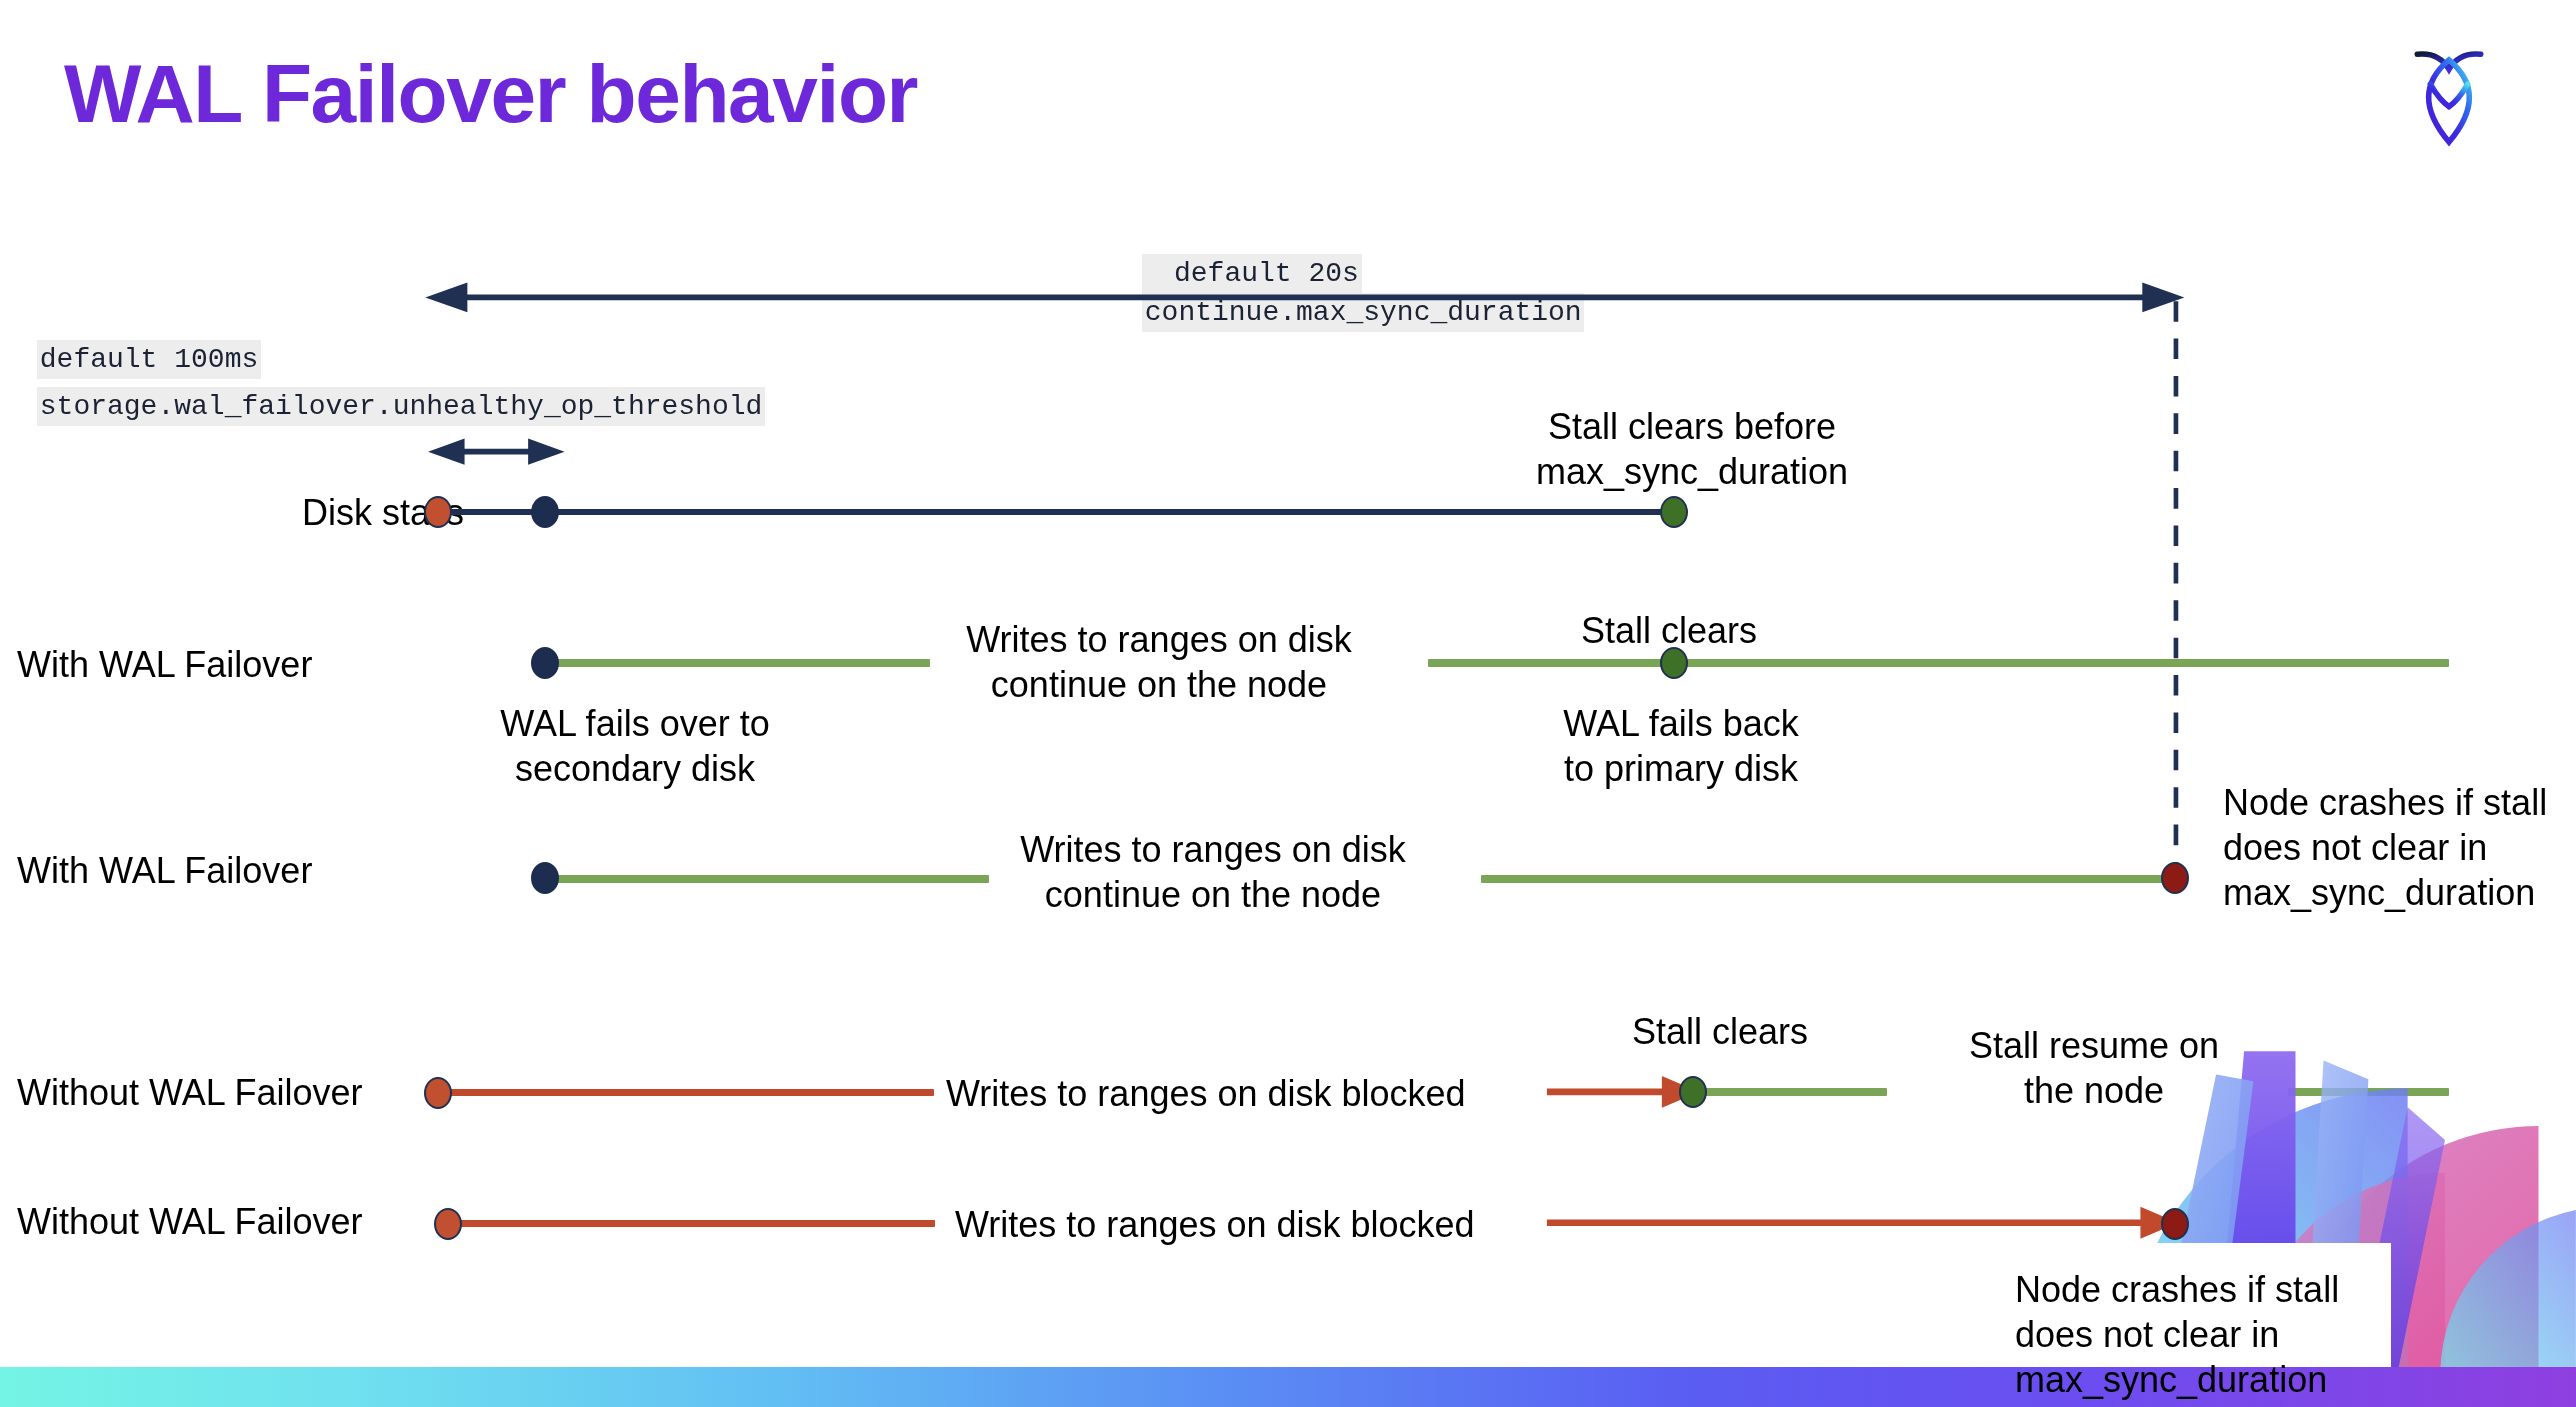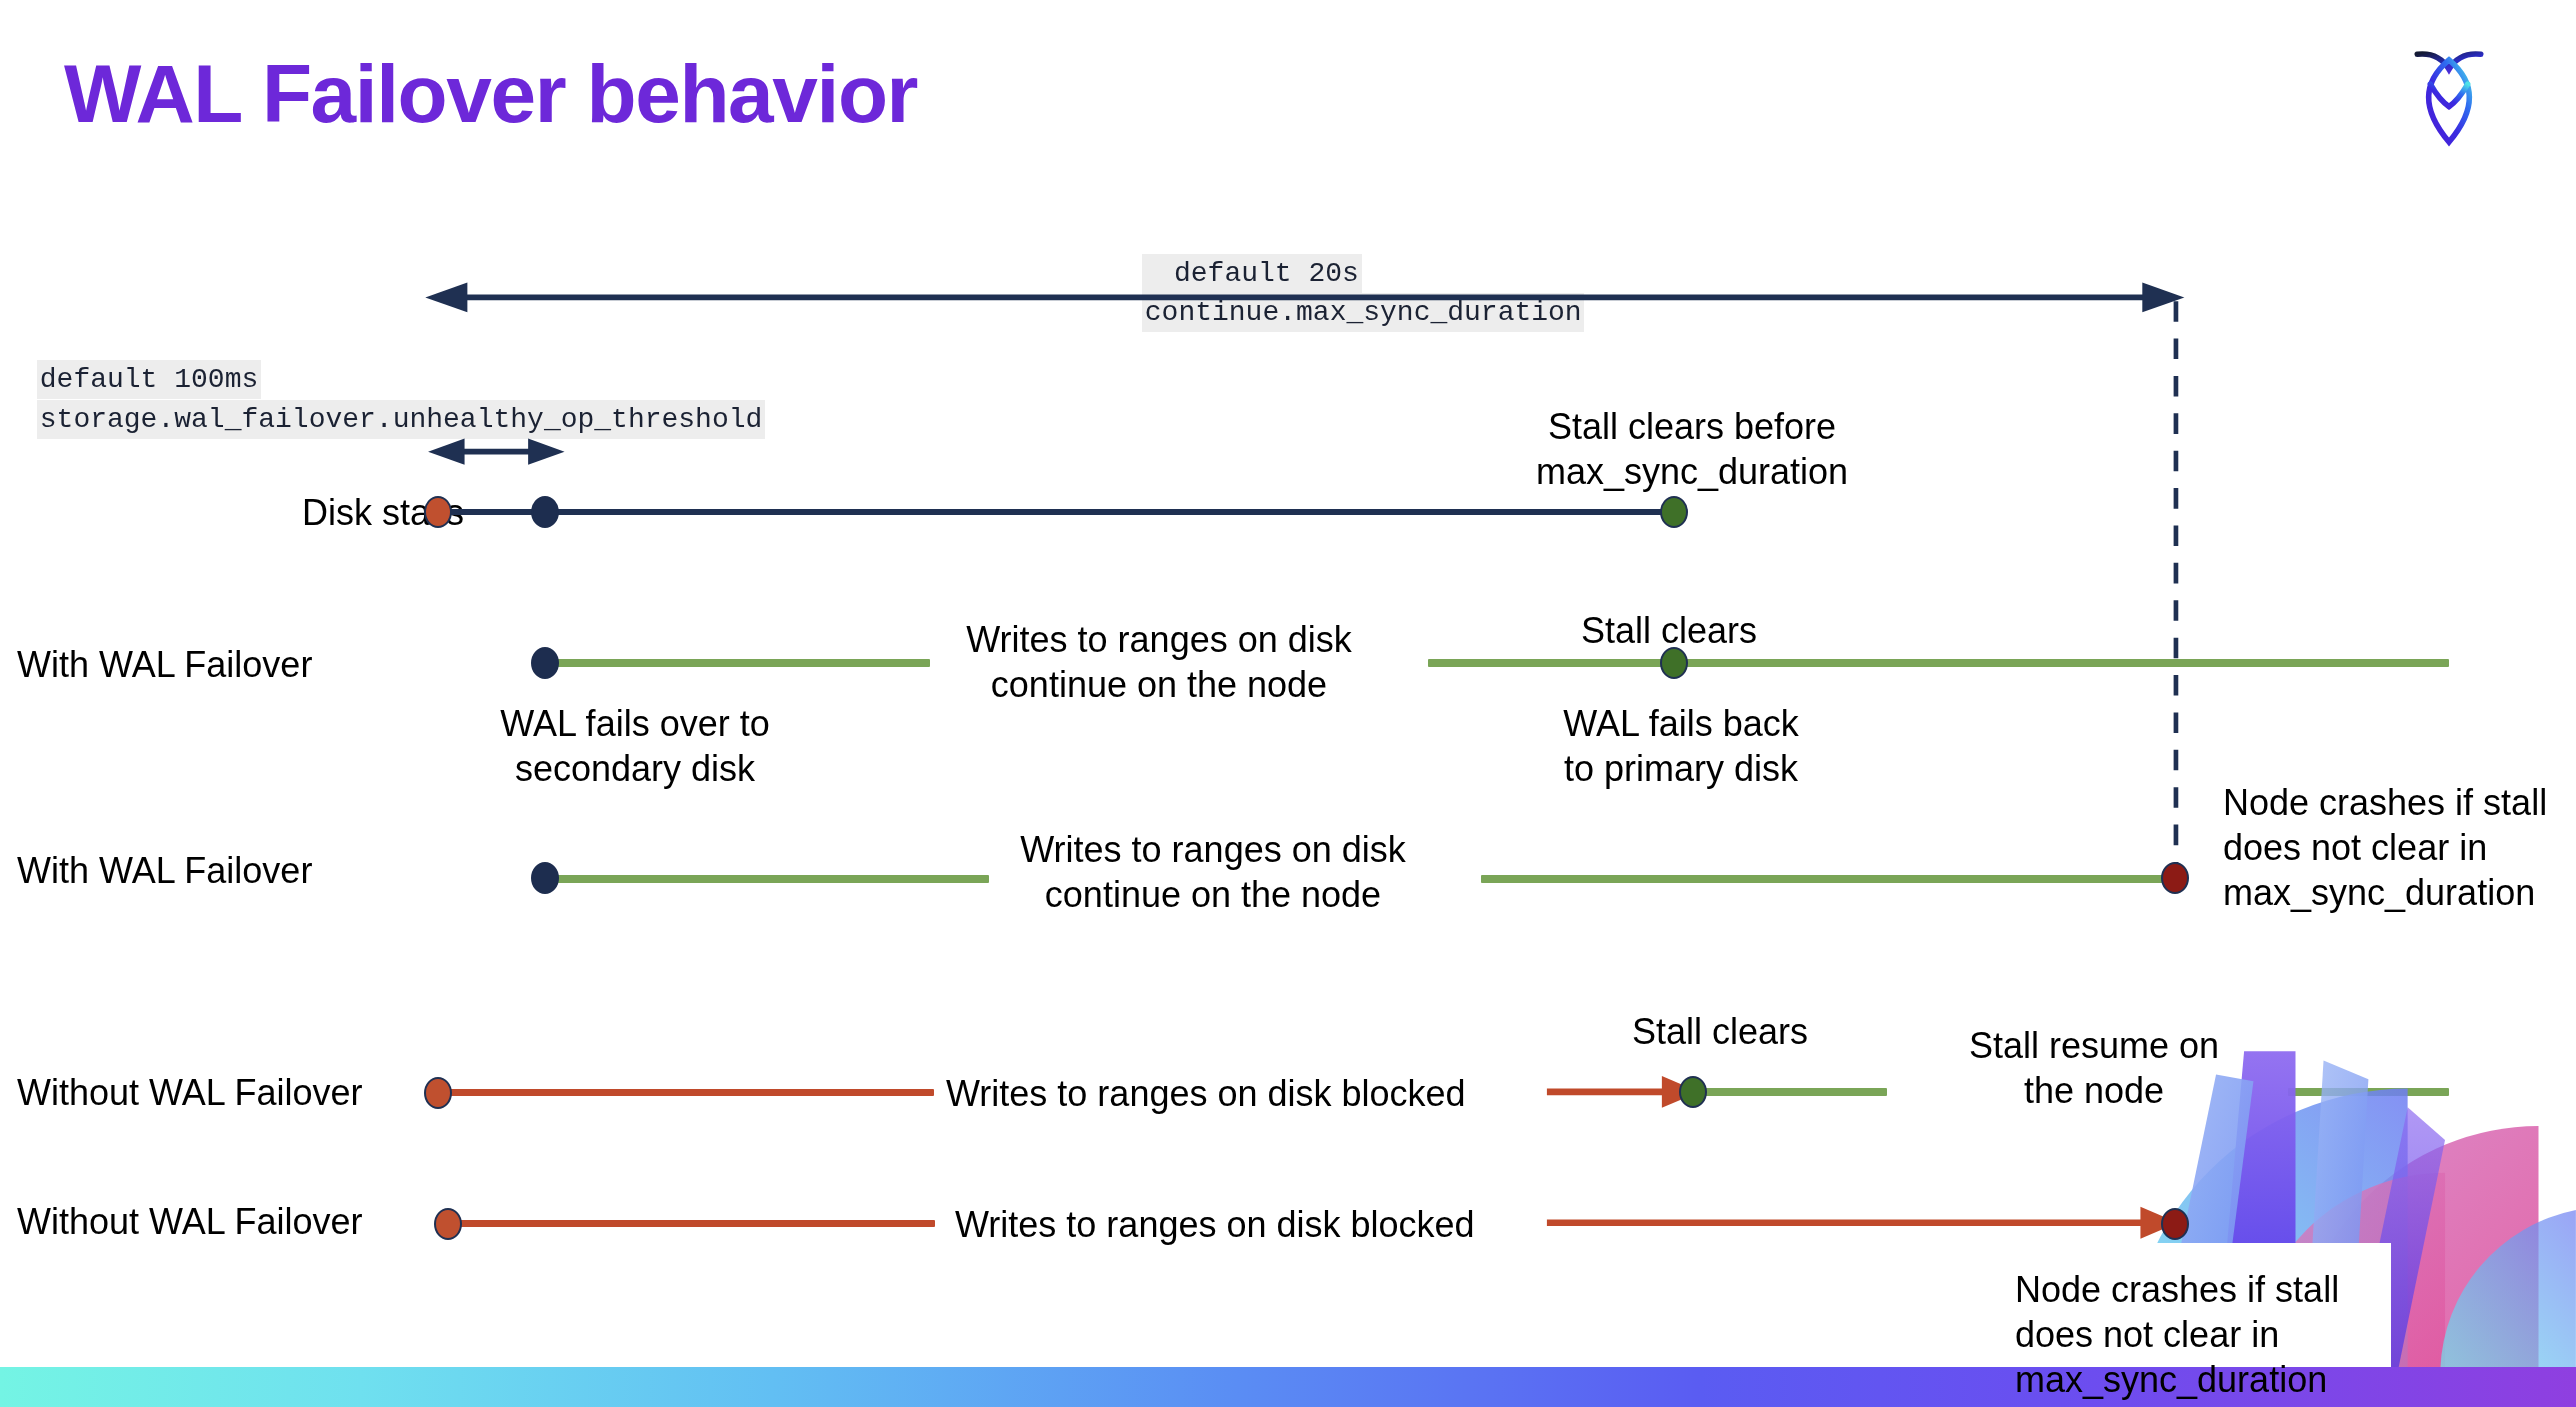--- a/index.html
+++ b/index.html
@@ -131,22 +131,22 @@
       <path d="M60,34 C86,56 92,84 60,122 C28,84 34,56 60,34 Z" fill="none" stroke="url(#lg)" stroke-width="6"></path>
 
       <path d="M40,60 C48,74 54,80 60,84 C66,80 72,74 80,60" fill="none" stroke="url(#lg)" stroke-width="6" stroke-linecap="round"></path>
       <path d="M60,84 L60,120" fill="none" stroke="url(#lg)" stroke-width="6" stroke-linecap="round"></path>
     </svg>
   </div>
 
   <div class="code-chip" style="left:1142px; top:254px;padding-left:32px;">default 20s</div>
   <div class="code-chip" style="left:1142px; top:293px;">continue.max_sync_duration</div>
 
-  <div class="code-chip" style="left:37px; top:360px;">default 100ms</div>
-  <div class="code-chip" style="left:37px; top:387px;margin-top:13px;">storage.wal_failover.unhealthy_op_threshold</div>
+  <div class="code-chip" style="left:37px; top:340px;">default 100ms</div>
+  <div class="code-chip" style="left:37px; top:387px;">storage.wal_failover.unhealthy_op_threshold</div>
 
   <svg class="overlay" viewBox="0 0 2756 1506" width="2576" height="1408">
 
     <line x1="470" y1="318" x2="2322" y2="318" stroke="#1f3052" stroke-width="6"></line>
     <polygon points="455,318 500,302 500,334" fill="#1f3052"></polygon>
     <polygon points="2337,318 2292,302 2292,334" fill="#1f3052"></polygon>
 
     <line x1="472" y1="483" x2="590" y2="483" stroke="#1f3052" stroke-width="6"></line>
     <polygon points="458,483 497,469 497,497" fill="#1f3052"></polygon>
     <polygon points="604,483 565,469 565,497" fill="#1f3052"></polygon>

